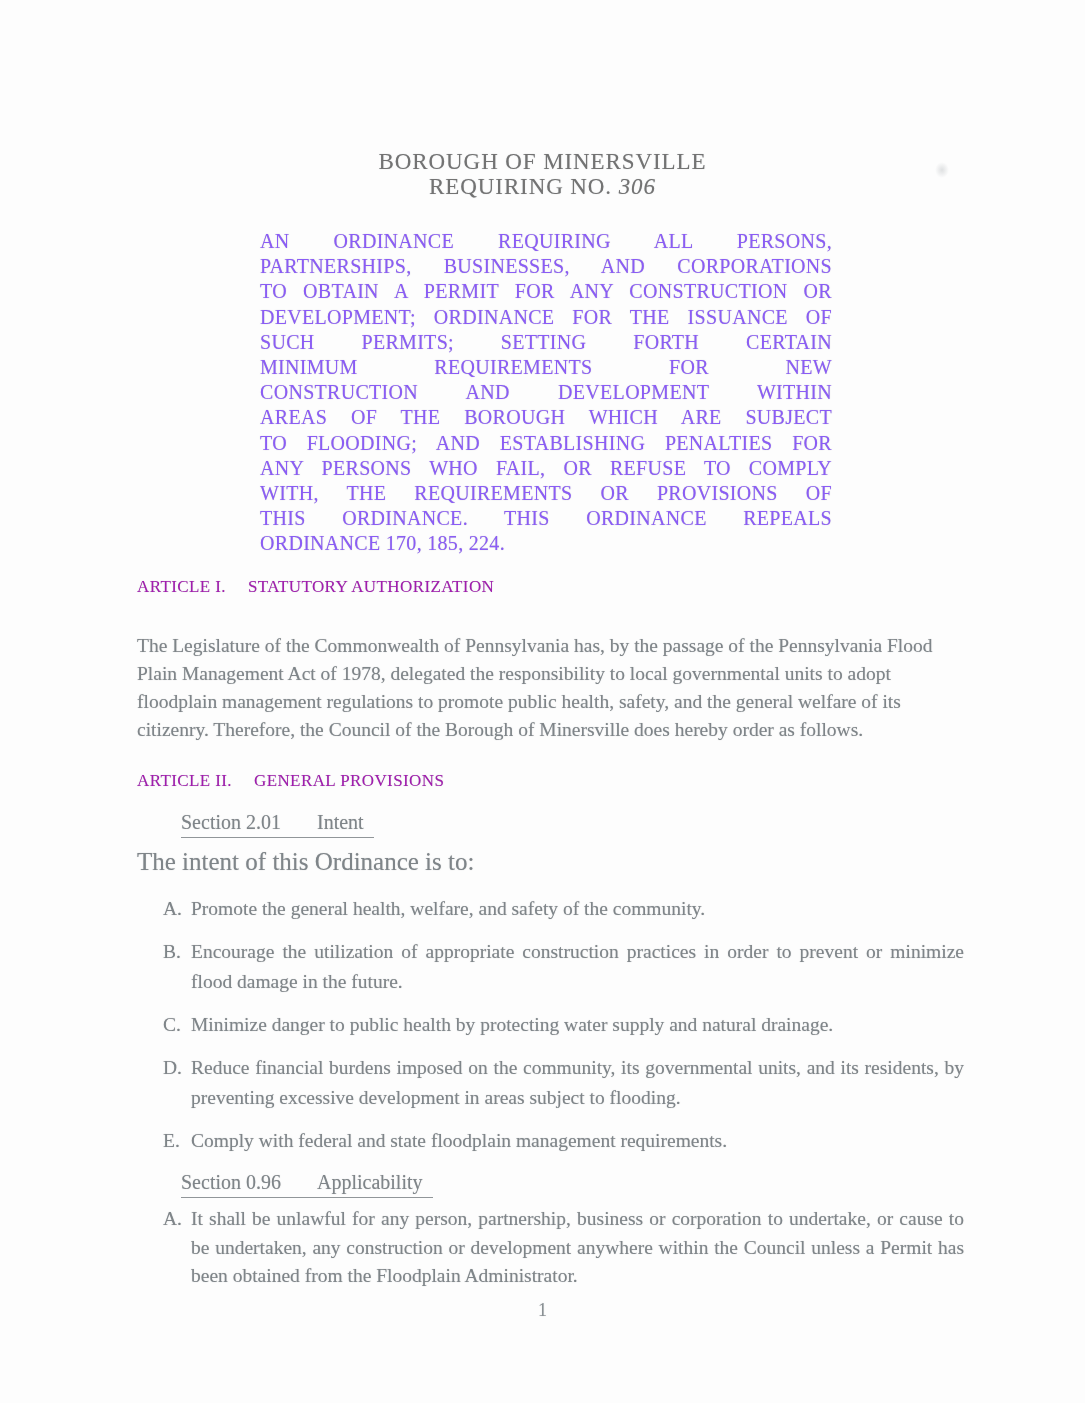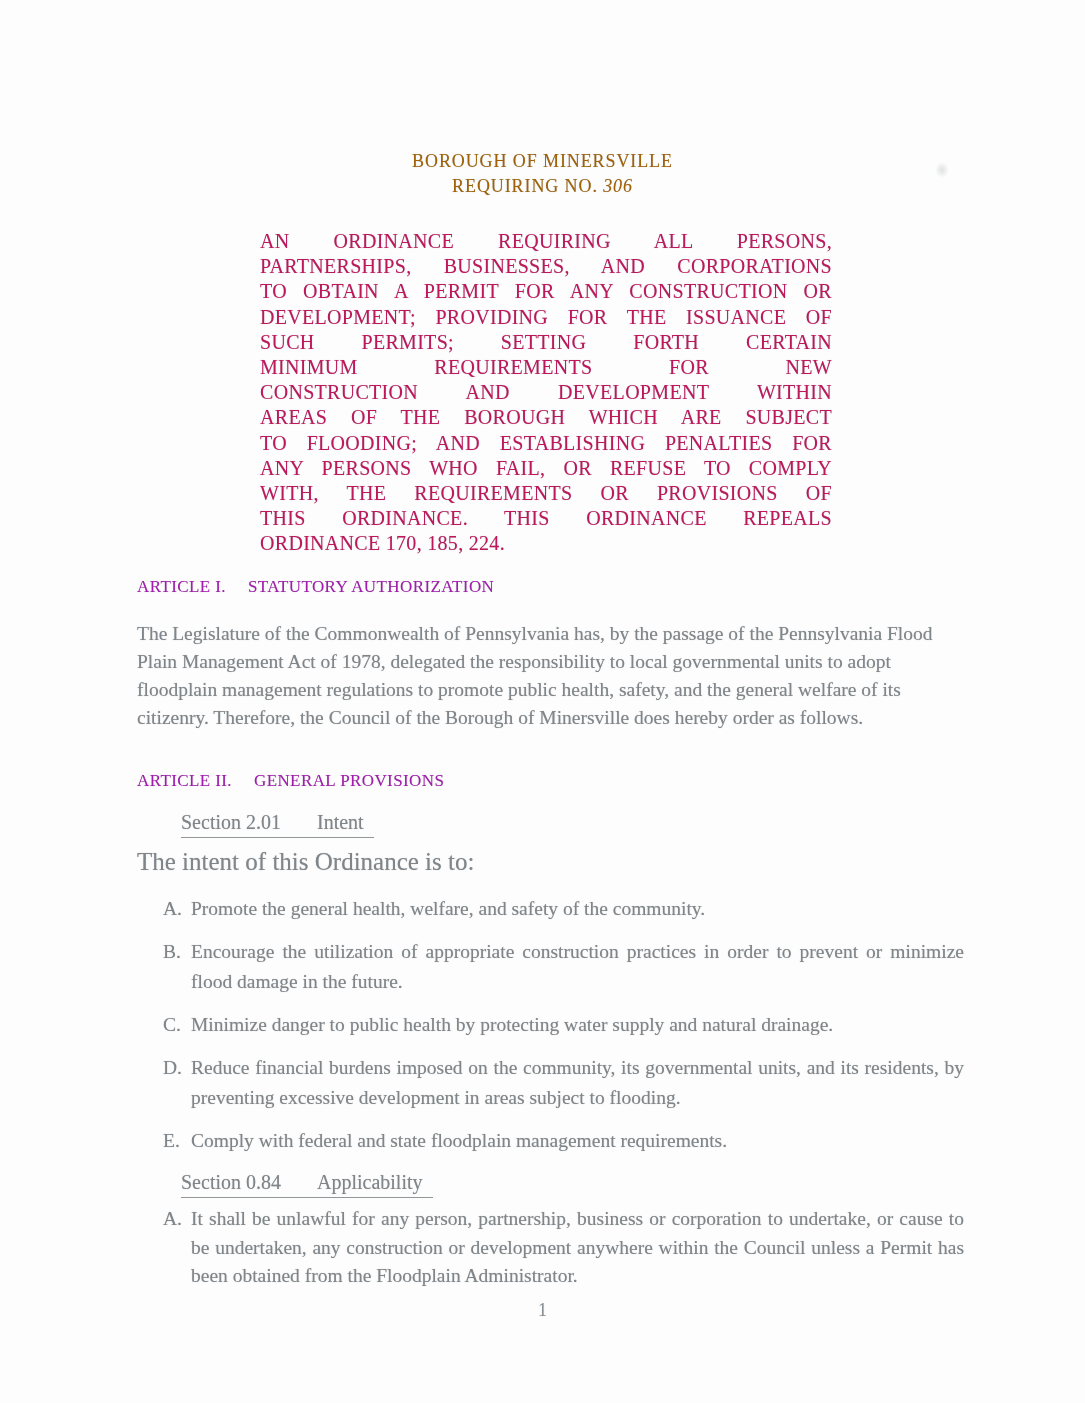--- a/index.html
+++ b/index.html
@@ -14,49 +14,50 @@
   }
   
   .scan-smudge {
     position: absolute; top: 162px; left: 935px;
     width: 14px; height: 16px;
     background: radial-gradient(ellipse at center, rgba(185,189,192,0.45), rgba(255,255,255,0) 70%);
   }
   .doc-header {
     position: absolute; top: 149px; left: 0; width: 100%;
     text-align: center;
-    font-size: 18px; line-height: 25px;
+    font-size: 23px; line-height: 25px;
     letter-spacing: 0.9px;
-    color: #a16207;
+    color: #737373;
     text-shadow: 0 0 0.9px rgba(141,147,151,0.6);
   }
   .doc-header .ord-number { font-style: italic; }
   .preamble {
     position: absolute; top: 229px; left: 260px; width: 572px;
     font-size: 20px; line-height: 25.2px;
     letter-spacing: 0.3px;
-    color: #be185d;
+    color: #8b5cf6;
     text-shadow: 0 0 1px rgba(139,145,149,0.55);
   }
   .caps-line { text-align: justify; text-align-last: justify; }
   .caps-line:last-child { text-align-last: left; }
   .article-heading {
     position: absolute; left: 137px;
     font-size: 17px; letter-spacing: 0.4px;
     color: #a21caf;
     text-shadow: 0 0 0.9px rgba(132,137,141,0.55);
   }
   #article1-heading { top: 577px; }
   #article2-heading { top: 771px; }
   .article-heading .art-label { margin-right: 22px; }
   .body-para {
     position: absolute; left: 137px; width: 824px;
     font-size: 19.5px; line-height: 28px;
     color: #7f8589;
     text-shadow: 0 0 1px rgba(127,133,137,0.5);
+    margin-top: 12px;
   }
   #article1-body { top: 620px; }
   .section-heading {
     position: absolute; left: 137px;
     font-size: 20px;
     color: #7f8589;
     text-shadow: 0 0 0.9px rgba(127,133,137,0.5);
   }
   #section201-heading { top: 811px; }
   #section202-heading { top: 1171px; }
@@ -109,21 +110,21 @@
   </div>
 
   <div class="preamble">
 
       <div class="caps-line">AN ORDINANCE REQUIRING ALL PERSONS,</div>
 
       <div class="caps-line">PARTNERSHIPS, BUSINESSES, AND CORPORATIONS</div>
 
       <div class="caps-line">TO OBTAIN A PERMIT FOR ANY CONSTRUCTION OR</div>
 
-      <div class="caps-line">DEVELOPMENT; PROVIDING FOR THE ISSUANCE OF</div>
+      <div class="caps-line">DEVELOPMENT; ORDINANCE FOR THE ISSUANCE OF</div>
 
       <div class="caps-line">SUCH PERMITS; SETTING FORTH CERTAIN</div>
 
       <div class="caps-line">MINIMUM REQUIREMENTS FOR NEW</div>
 
       <div class="caps-line">CONSTRUCTION AND DEVELOPMENT WITHIN</div>
 
       <div class="caps-line">AREAS OF THE BOROUGH WHICH ARE SUBJECT</div>
 
       <div class="caps-line">TO FLOODING; AND ESTABLISHING PENALTIES FOR</div>
@@ -175,21 +176,21 @@
         <span class="text">Reduce financial burdens imposed on the community, its governmental units, and its residents, by preventing excessive development in areas subject to flooding.</span>
       </div>
 
       <div class="list-item">
         <span class="letter">E.</span>
         <span class="text">Comply with federal and state floodplain management requirements.</span>
       </div>
     </div>
 
   <div class="section-heading" id="section202-heading">
-    <span class="underline-wrap"><span class="sec-label">Section 0.84</span><span>Applicability</span></span>
+    <span class="underline-wrap"><span class="sec-label">Section 0.96</span><span>Applicability</span></span>
   </div>
 
   <div class="letter-list" id="list-202">
 
       <div class="list-item">
         <span class="letter">A.</span>
         <span class="text">It shall be unlawful for any person, partnership, business or corporation to undertake, or cause to be undertaken, any construction or development anywhere within the Council unless a Permit has been obtained from the Floodplain Administrator.</span>
       </div>
     </div>
 

